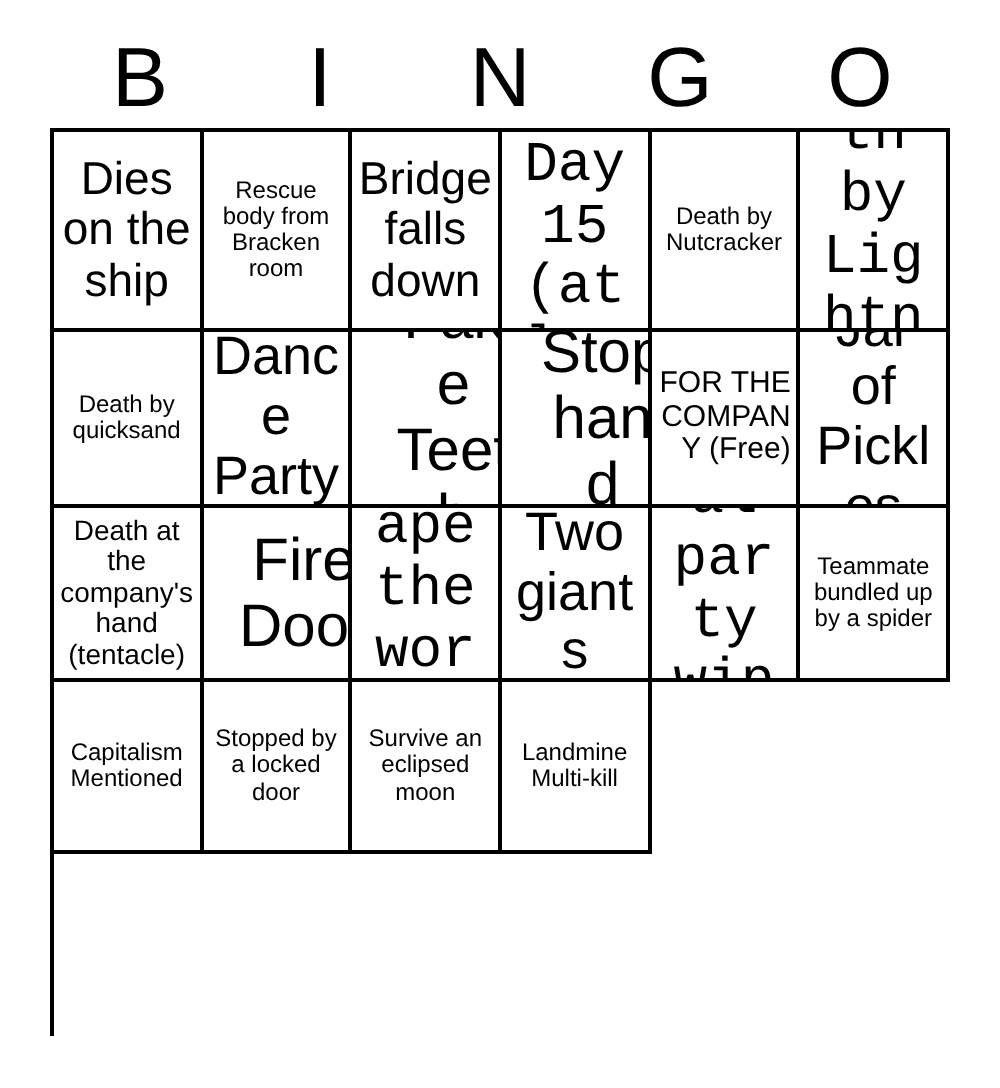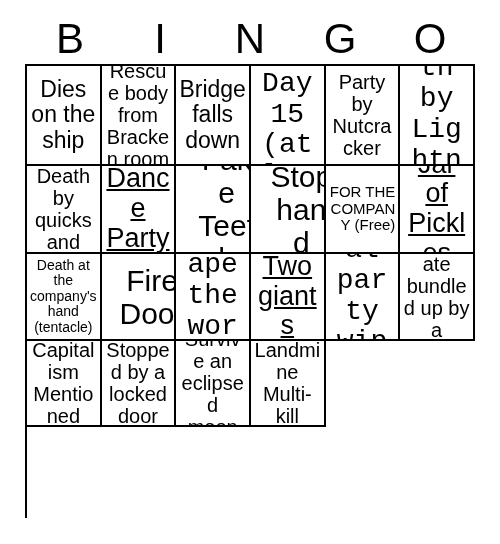--- a/index.html
+++ b/index.html
@@ -69,24 +69,24 @@
     background: #ffffff;
   }
   .cell-text {
     display: block;
     line-height: 1.1;
     width: 100%;
     word-wrap: break-word;
   }
   
   .fs-xxl .cell-text { font-size: 30px; margin-left: 28px; }
-  .fs-xl  .cell-text { font-size: 27px; text-decoration: underline; }
+  .fs-xl  .cell-text { font-size: 27px; }
   .fs-l   .cell-text { font-size: 23px; }
   .fs-m   .cell-text { font-size: 28px; font-family: Liberation Mono, monospace; }
-  .fs-s   .cell-text { font-size: 20px; }
+  .fs-s   .cell-text { font-size: 12px; }
   .fs-xs  .cell-text { font-size: 14px; }
   .fs-free .cell-text { font-size: 15px; text-align: right; }
 </style>
 </head>
 <body>
 
 <div class="card">
 
   <div class="header-row">
     <div class="header-letter">B</div>
@@ -105,21 +105,21 @@
         <span class="cell-text">Rescue body from Bracken room</span>
       </div>
     <div class="cell fs-l">
         <span class="cell-text">Bridge falls down</span>
       </div>
     <div class="cell fs-m">
         <span class="cell-text">Reach Day 15 (at least)</span>
       </div>
 
     <div class="cell fs-s">
-        <span class="cell-text">Party by Nutcracker</span>
+        <span class="cell-text">Death by Nutcracker</span>
       </div>
     <div class="cell fs-m">
         <span class="cell-text">Death by Lightning</span>
       </div>
     <div class="cell fs-s">
         <span class="cell-text">Death by quicksand</span>
       </div>
     <div class="cell fs-xl">
         <span class="cell-text">Dance Party</span>
       </div>

